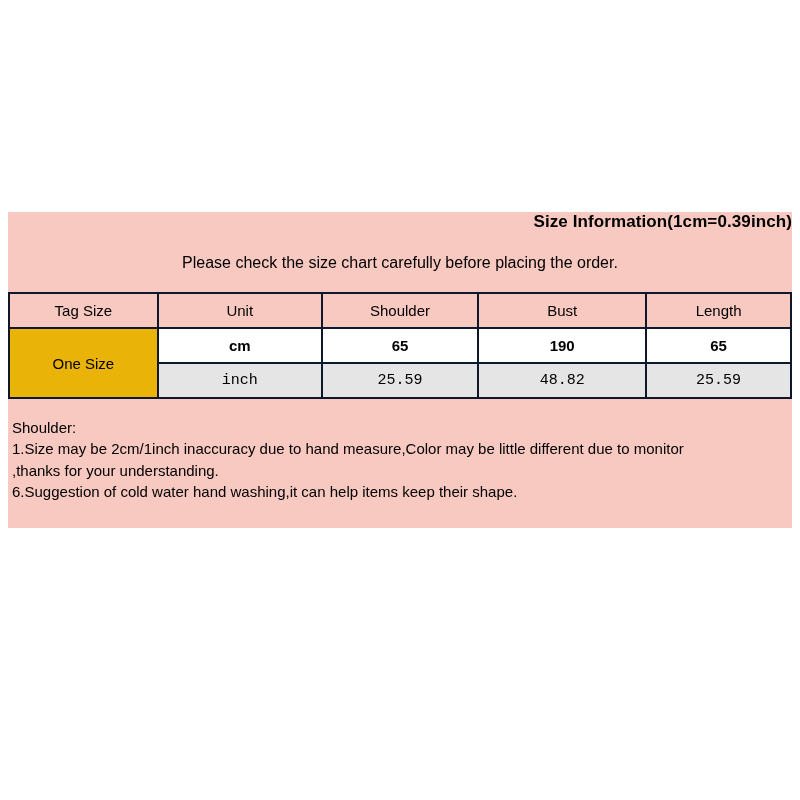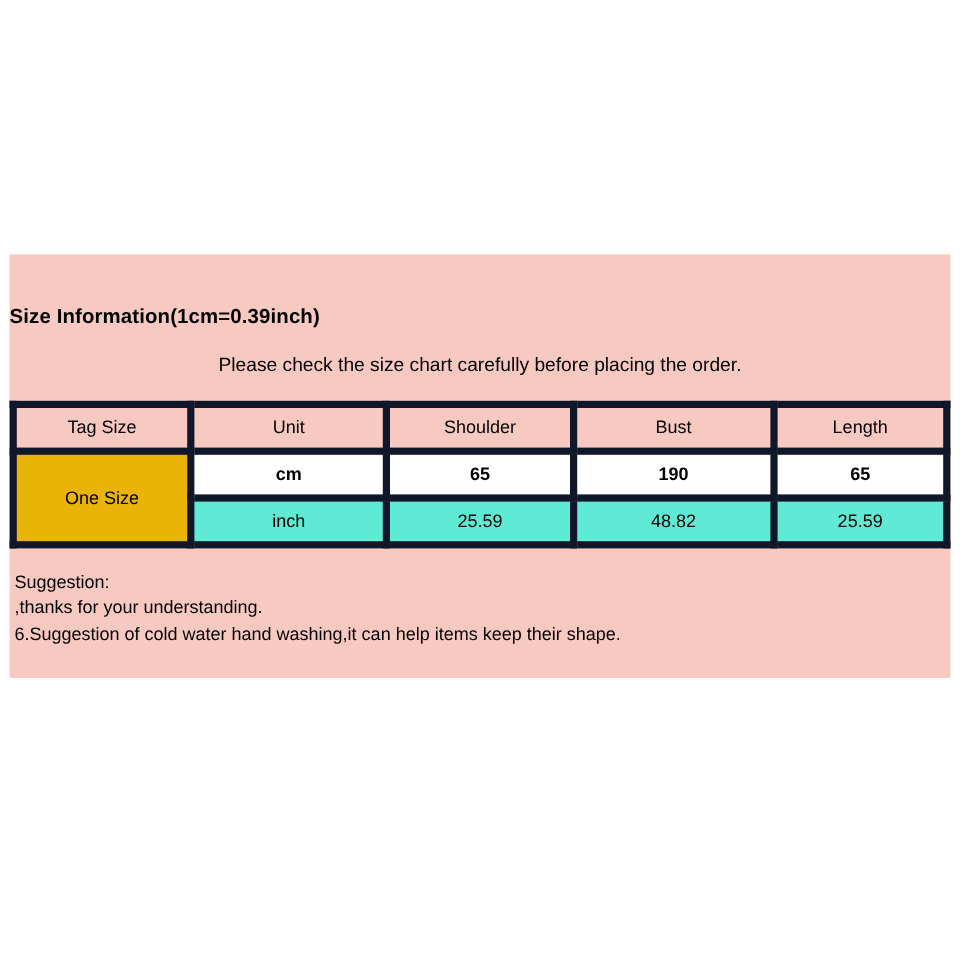--- a/index.html
+++ b/index.html
@@ -22,39 +22,38 @@
     left: 8px;
     top: 212px;
     width: 784px;
     background: #f8c9c0;
     color: #000000;
   }
   .header-block {
     padding: 0;
   }
   .title {
-    text-align: left;
+    text-align: right;
     font-size: 17px;
     font-weight: bold;
-    padding-top: 42px;
     letter-spacing: 0.1px;
   }
   .subtitle {
     text-align: center;
     font-size: 16px;
     padding-top: 22px;
     padding-bottom: 20px;
   }
   table.size-table {
     width: 100%;
     border-collapse: collapse;
     table-layout: fixed;
   }
   table.size-table td, table.size-table th {
-    border: 6px solid #0f172a;
+    border: 2px solid #0f172a;
     text-align: center;
     font-size: 15px;
     color: #000000;
     padding: 0;
     height: 33px;
     font-weight: normal;
   }
   .col-tag { width: 19%; }
   .col-unit { width: 21%; }
   .col-sh { width: 20%; }
@@ -70,22 +69,23 @@
     background: #eab308;
     font-weight: bold;
     font-size: 17px;
   }
   tr.row-cm td:not(.tag-cell) {
     background: #ffffff;
     font-size: 15px;
     font-weight: bold;
   }
   tr.row-inch td {
-    background: #5eead4;
+    background: #e5e5e5;
     font-size: 15px;
+    font-family: Liberation Mono, monospace;
   }
   .attention {
     padding: 18px 4px 26px 4px;
     font-size: 15px;
     line-height: 1.42;
     color: #000000;
   }
   .attention div {
     white-space: pre-wrap;
   }
@@ -122,19 +122,20 @@
         <tr class="row-inch">
           <td class="col-unit">inch</td>
           <td class="col-sh">25.59</td>
           <td class="col-bu">48.82</td>
           <td class="col-le">25.59</td>
         </tr>
       </tbody>
     </table>
 
     <div class="attention">
-      <div>Suggestion:</div>
+      <div>Shoulder:</div>
+      <div>1.Size may be 2cm/1inch inaccuracy due to hand measure,Color may be little different due to monitor</div>
       <div>,thanks for your understanding.</div>
       <div>6.Suggestion of cold water hand washing,it can help items keep their shape.</div>
     </div>
 
   </div>
 </div>
 
 </body></html>

